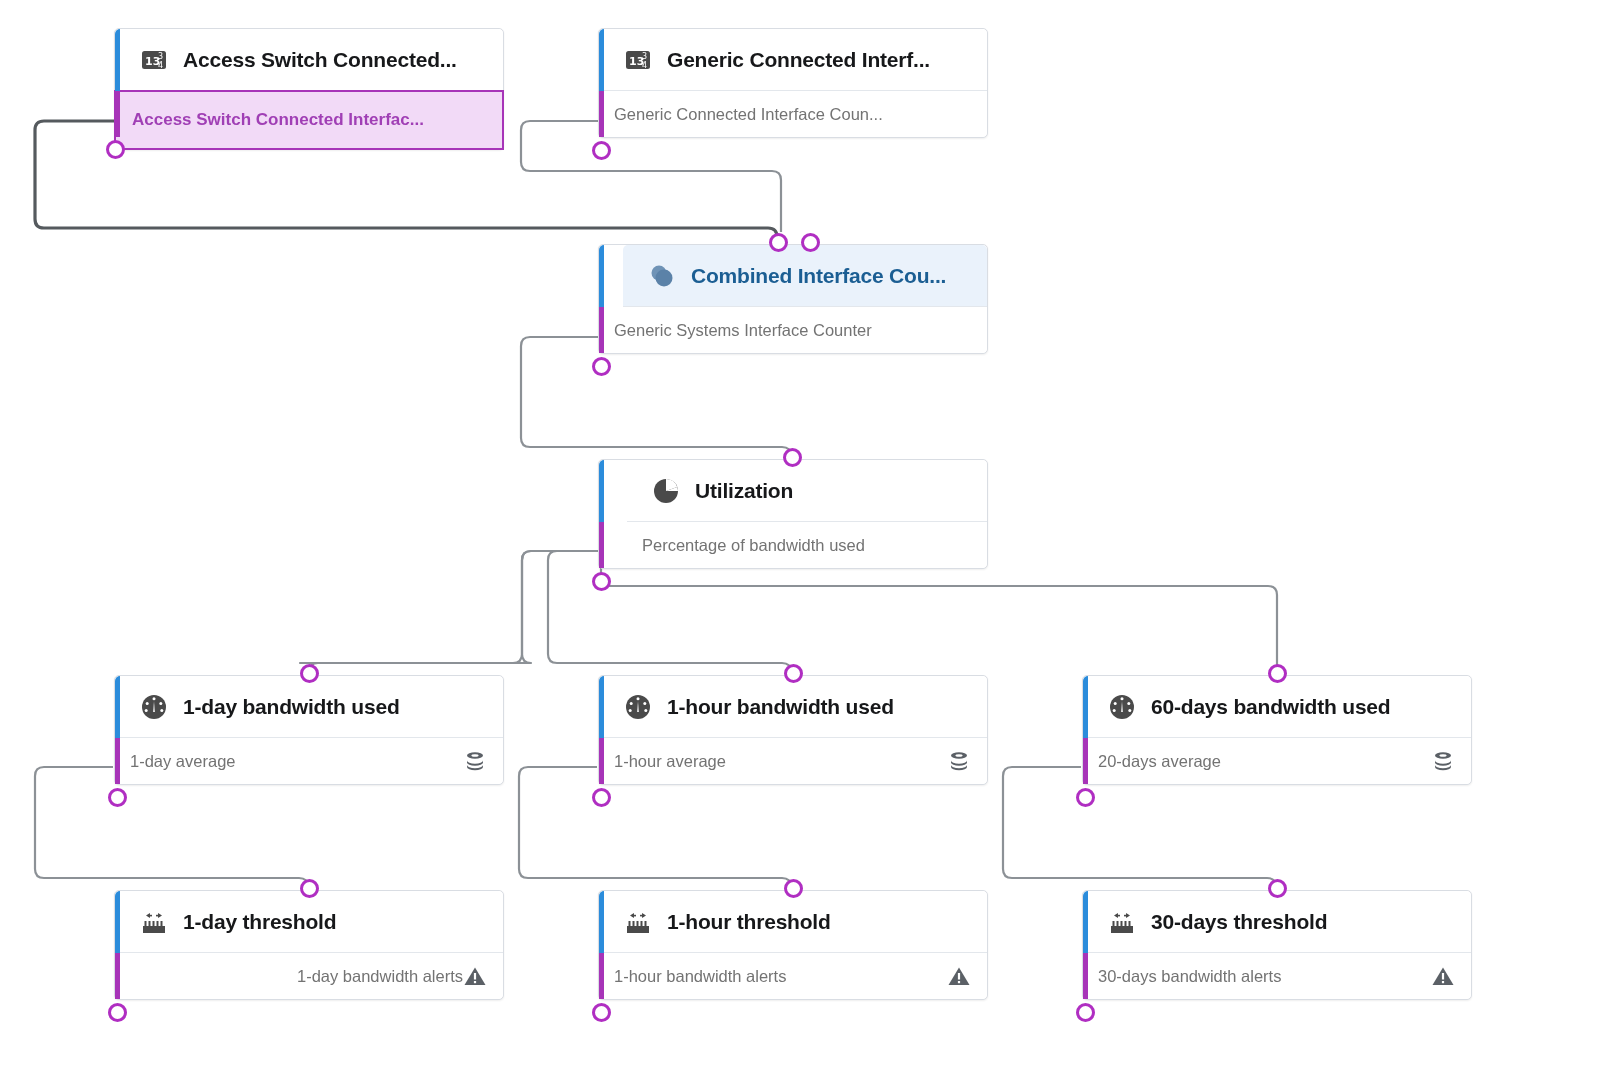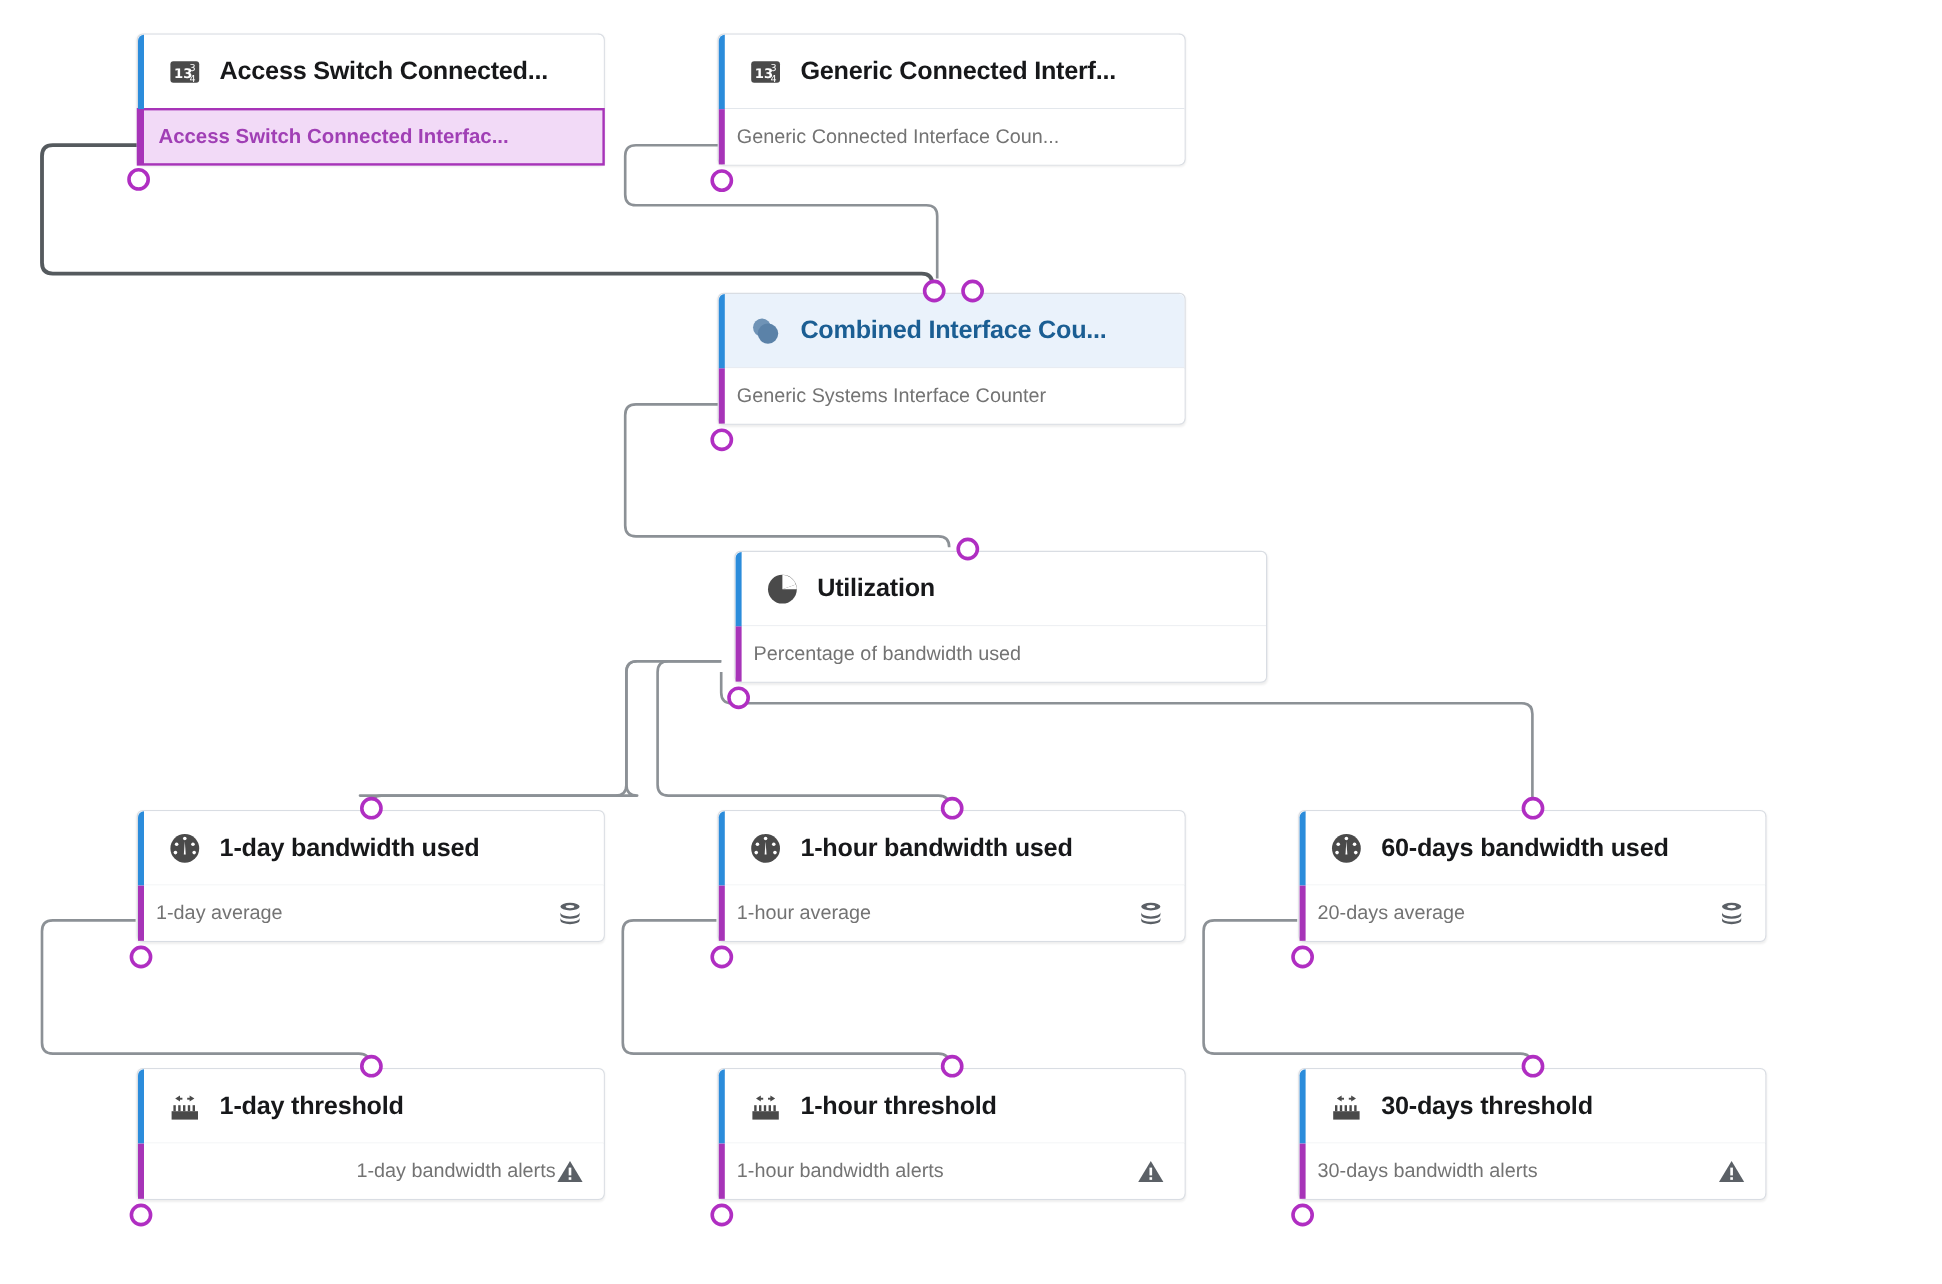--- a/index.html
+++ b/index.html
@@ -53,20 +53,21 @@
     display: flex;
     align-items: center;
     padding-left: 24px;
     border-bottom: 1px solid #e3e7ec;
     border-top-left-radius: 5px;
     border-top-right-radius: 5px;
     background: #ffffff;
   }
   .node-header.selected {
     background: #eaf2fb;
+    margin-left: 24px;
   }
   .node-title {
     font-size: 21px;
     font-weight: bold;
     color: #17181a;
     letter-spacing: -0.2px;
     white-space: nowrap;
     overflow: hidden;
   }
   .node-header.selected .node-title { color: #1b5e93; }
@@ -84,21 +85,21 @@
     padding-right: 16px;
     background: #ffffff;
     border-bottom-left-radius: 5px;
     border-bottom-right-radius: 5px;
   }
   .node-row.highlighted {
     background: #f2daf7;
     border: 2px solid #a734b8;
     border-radius: 0;
     margin: -1px;
-    height: 48px;
+    height: 60px;
     padding-left: 16px;
   }
   .row-label {
     font-size: 16.5px;
     color: #737373;
     white-space: nowrap;
     overflow: hidden;
     flex: 1 1 auto;
   }
   .node-row.highlighted .row-label {
@@ -206,21 +207,21 @@
       <span class="node-title">Combined Interface Cou...</span>
     </div>
     <div class="node-row">
       <span class="row-label">Generic Systems Interface Counter</span>
     </div>
     <div class="port" style="left:170px; top:-12px;"></div>
     <div class="port" style="left:202px; top:-12px;"></div>
     <div class="port" style="left:-7.5px; top:112px;"></div>
   </div>
 
-  <div class="node" style="left:612px; top:459px; width:444px;">
+  <div class="node" style="left:598px; top:459px; width:390px;padding-left:28px;">
     <div class="accent-top"></div>
     <div class="accent-bot"></div>
     <div class="node-header">
       <span class="hdr-icon">
         <svg width="30" height="30" viewBox="0 0 30 30">
           <circle cx="15" cy="15" r="12" fill="#4a4a4a"></circle>
           <path d="M 15 15 L 15 3 A 12 12 0 0 1 26.2 11 Z" fill="#ffffff"></path>
           <path d="M 15 15 L 26.2 11 A 12 12 0 0 1 27 15 L 15 15 Z" fill="#ffffff"></path>
         </svg>
       </span>

